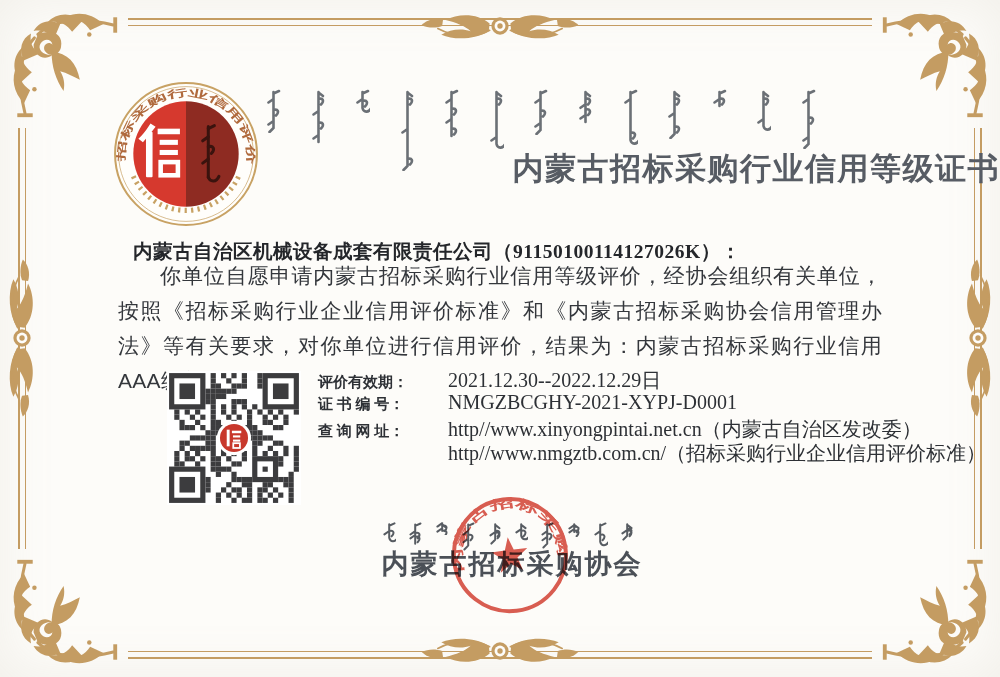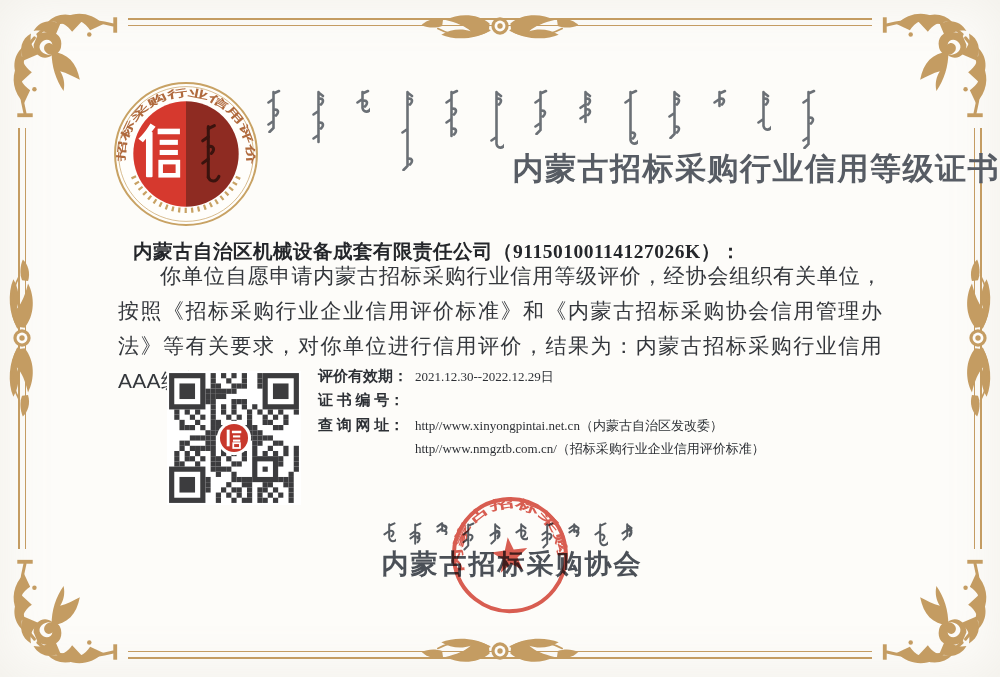--- a/index.html
+++ b/index.html
@@ -50,25 +50,25 @@
     font-size:19.5px;font-weight:bold;color:#24262a;letter-spacing:.5px;
   }
   .para{
     position:absolute;left:118px;top:258px;width:764px;margin:0;
     font-family:"Liberation Sans","DejaVu Sans",sans-serif;
     font-size:21px;line-height:35px;color:#34373c;
     text-indent:2em;text-align:justify;letter-spacing:.3px;
   }
   .qr{position:absolute;left:167px;top:371px;width:134px;height:134px;}
   .details{position:absolute;left:318px;top:367px;width:648px;}
-  .drow{display:flex;height:24.3px;align-items:baseline;}
+  .drow{display:flex;height:24.3px;align-items:baseline;gap:33px;}
   .dlabel{
     white-space:pre;min-width:97px;font-size:15px;font-weight:600;color:#2d3035;
   }
-  .dvalue{font-size:13px;color:#2d3035;white-space:nowrap;}
+  .dvalue{font-size:20px;color:#2d3035;white-space:nowrap;}
   .footer-issuer{
     position:absolute;left:312px;top:546px;width:400px;text-align:center;
     font-size:27px;font-weight:600;letter-spacing:2px;color:#4b5057;
   }
   .seal{
     position:absolute;left:448px;top:493px;width:126px;height:126px;
     mix-blend-mode:multiply;opacity:.88;transform:rotate(-7deg);
   }
 </style>
 </head>
@@ -453,20 +453,21 @@
         </g>
       </svg></div>
 
   <div class="details">
     <div class="drow">
       <span class="dlabel">评价有效期：</span>
       <span class="dvalue">2021.12.30--2022.12.29日</span>
     </div>
     <div class="drow">
       <span class="dlabel">证 书 编 号：</span>
+      <span class="dvalue">NMGZBCGHY-2021-XYPJ-D0001</span>
     </div>
     <div class="drow">
       <span class="dlabel">查 询 网 址：</span>
       <span class="dvalue">http//www.xinyongpintai.net.cn（内蒙古自治区发改委）</span>
     </div>
     <div class="drow">
       <span class="dlabel"></span>
       <span class="dvalue">http//www.nmgztb.com.cn/（招标采购行业企业信用评价标准）</span>
     </div>
   </div>

